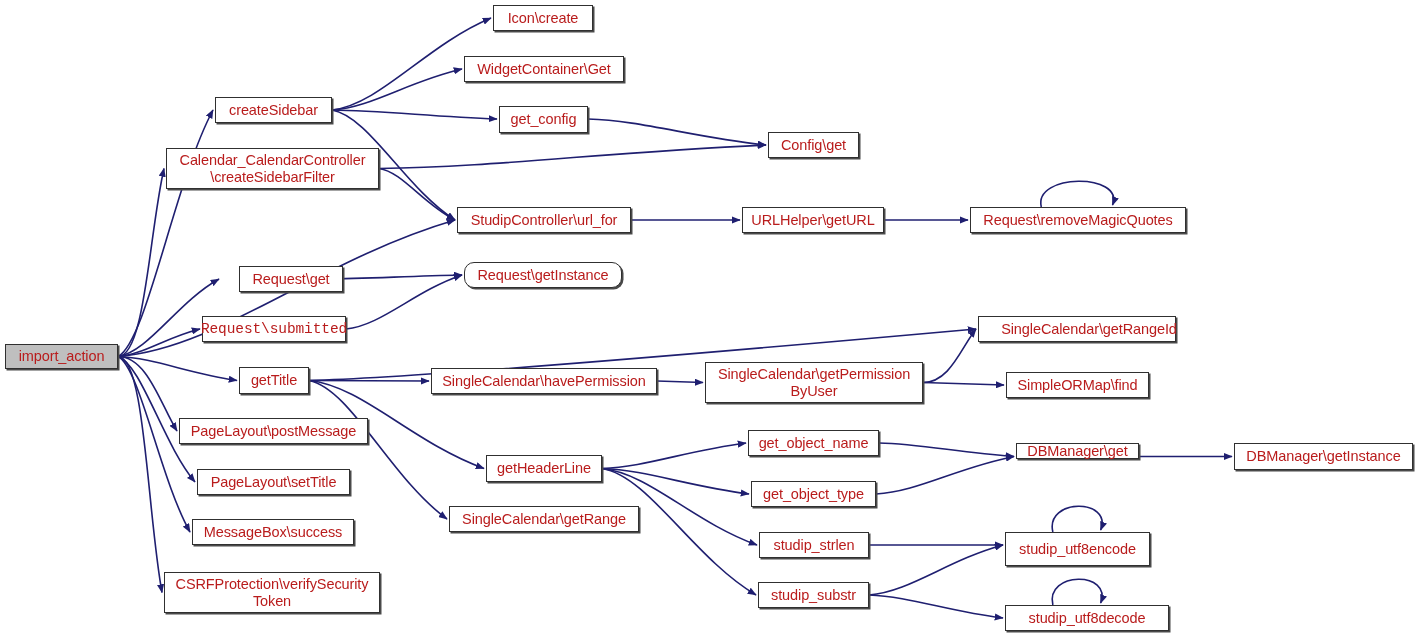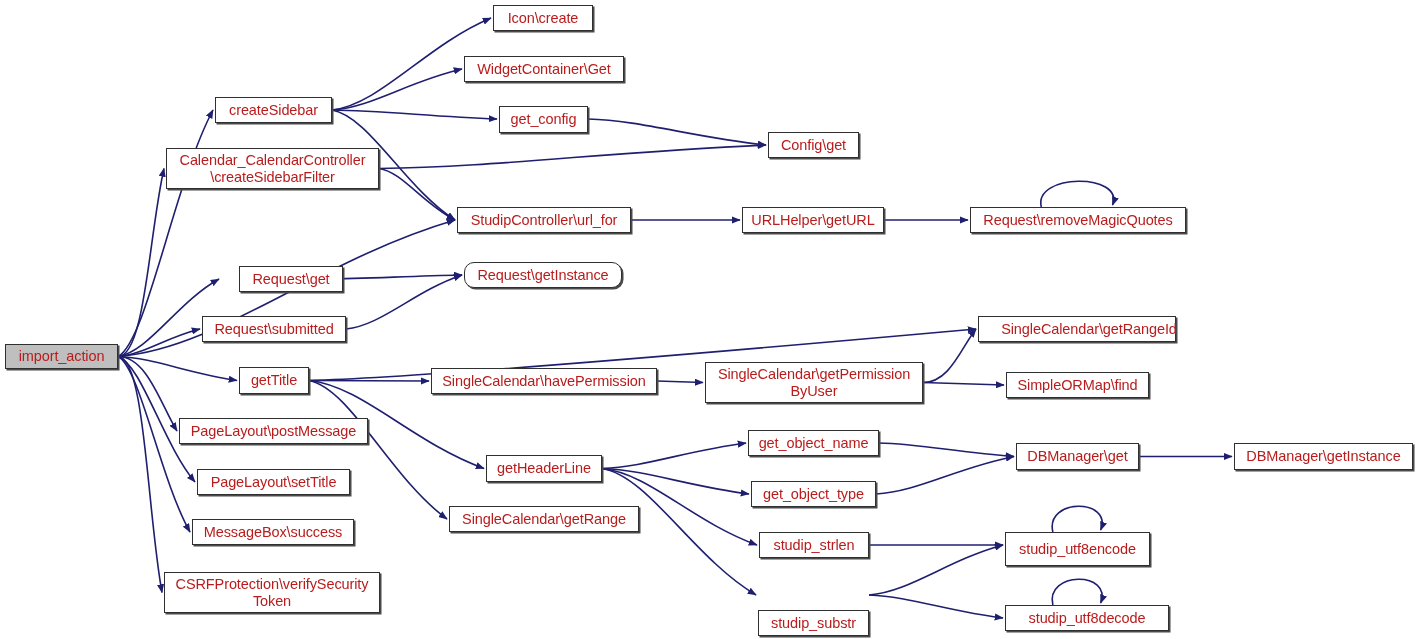--- a/index.html
+++ b/index.html
@@ -100,21 +100,21 @@
       </div>
       <div class="node" style="left: 970px; top: 207px; width: 216px; height: 26px;">
         <span class="lbl">Request\removeMagicQuotes</span>
       </div>
       <div class="node" style="left: 221px; top: 266px; width: 104px; height: 26px; margin-left: 18px;">
         <span class="lbl">Request\get</span>
       </div>
       <div class="node" style="left: 464px; top: 262px; width: 158px; height: 26px; border-radius: 10px;">
         <span class="lbl">Request\getInstance</span>
       </div>
-      <div class="node" style="left: 202px; top: 316px; width: 144px; height: 26px;">
+      <div class="node" style="left: 202px; top: 316px; width: 144px; height: 26px; font-family: Liberation Mono, monospace;">
         <span class="lbl">Request\submitted</span>
       </div>
       <div class="node" style="left: 978px; top: 316px; width: 198px; height: 26px; padding-left: 24px;">
         <span class="lbl">SingleCalendar\getRangeId</span>
       </div>
       <div class="node" style="left: 239px; top: 367px; width: 70px; height: 27px;">
         <span class="lbl">getTitle</span>
       </div>
       <div class="node" style="left: 431px; top: 368px; width: 226px; height: 26px;">
         <span class="lbl">SingleCalendar\havePermission</span>
@@ -128,21 +128,21 @@
       </div>
       <div class="node" style="left: 179px; top: 418px; width: 189px; height: 26px;">
         <span class="lbl">PageLayout\postMessage</span>
       </div>
       <div class="node" style="left: 486px; top: 455px; width: 116px; height: 27px;">
         <span class="lbl">getHeaderLine</span>
       </div>
       <div class="node" style="left: 748px; top: 430px; width: 131px; height: 26px;">
         <span class="lbl">get_object_name</span>
       </div>
-      <div class="node" style="left: 1016px; top: 443px; width: 123px; height: 27px;">
+      <div class="node" style="left: 1016px; top: 443px; width: 123px; height: 16px;">
         <span class="lbl">DBManager\get</span>
       </div>
       <div class="node" style="left: 1234px; top: 443px; width: 179px; height: 27px;">
         <span class="lbl">DBManager\getInstance</span>
       </div>
       <div class="node" style="left: 197px; top: 469px; width: 153px; height: 26px;">
         <span class="lbl">PageLayout\setTitle</span>
       </div>
       <div class="node" style="left: 751px; top: 481px; width: 125px; height: 26px;">
         <span class="lbl">get_object_type</span>
@@ -156,20 +156,20 @@
       <div class="node" style="left: 759px; top: 532px; width: 110px; height: 26px;">
         <span class="lbl">studip_strlen</span>
       </div>
       <div class="node" style="left: 1005px; top: 532px; width: 145px; height: 34px;">
         <span class="lbl">studip_utf8encode</span>
       </div>
       <div class="node" style="left: 164px; top: 572px; width: 216px; height: 41px;">
         <span class="lbl">CSRFProtection\verifySecurity
 Token</span>
       </div>
-      <div class="node" style="left: 758px; top: 582px; width: 111px; height: 26px; margin-top: 28px;">
+      <div class="node" style="left: 758px; top: 582px; width: 111px; height: 26px;">
         <span class="lbl">studip_substr</span>
       </div>
       <div class="node" style="left: 1005px; top: 605px; width: 164px; height: 26px;">
         <span class="lbl">studip_utf8decode</span>
       </div>
     </div>
 </div>
 
 </body></html>

